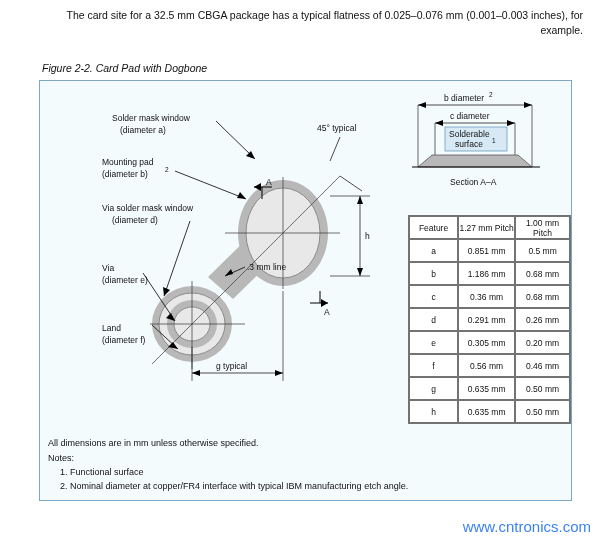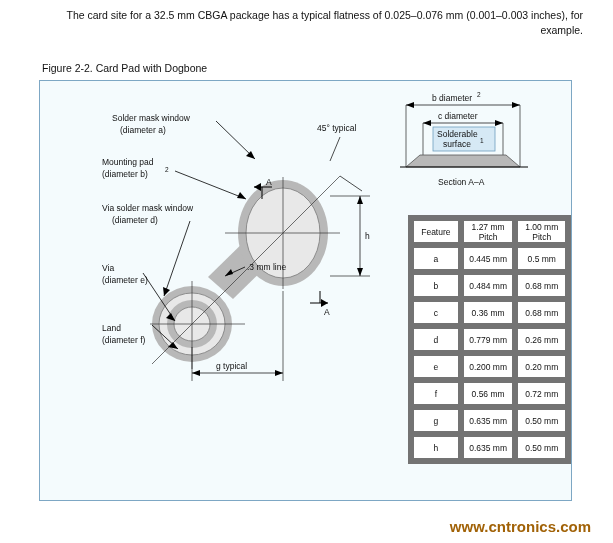--- a/index.html
+++ b/index.html
@@ -23,20 +23,21 @@
     font-size: 10.5px;
     line-height: 15px;
     color: #111;
     text-align: right;
   }
   .fig-caption {
     position: absolute;
     left: 42px;
     top: 62px;
     font-size: 10.5px;
+    font-style: italic;
     color: #111;
   }
   .fig-box {
     position: absolute;
     left: 39px;
     top: 80px;
     width: 533px;
     height: 421px;
     border: 1px solid #7da7c4;
     background: #f4fbfd;
@@ -48,37 +49,37 @@
     left: 0;
     top: 0;
     width: 360px;
     height: 345px;
   }
   .drawing svg { display: block; }
 
   
   .section-view {
     position: absolute;
-    left: 356px;
+    left: 368px;
     top: 8px;
     width: 150px;
     height: 120px;
   }
 
   
   .feat-table {
     position: absolute;
     left: 368px;
     top: 134px;
     border-collapse: collapse;
     font-size: 8.5px;
     background: #ffffff;
   }
   .feat-table th, .feat-table td {
-    border: 6px solid #737373;
+    border: 2px solid #737373;
     text-align: center;
     padding: 0;
     height: 21px;
     color: #111;
     font-weight: normal;
   }
   .feat-table th:nth-child(1), .feat-table td:nth-child(1) { width: 56px; }
   .feat-table th:nth-child(2), .feat-table td:nth-child(2) { width: 72px; margin-left: 8px; }
   .feat-table th:nth-child(3), .feat-table td:nth-child(3) { width: 70px; }
 
@@ -97,22 +98,22 @@
     margin: 0;
     padding-left: 22px;
   }
   .fig-notes li { margin: 0; }
 
   .watermark {
     position: absolute;
     right: 22px;
     bottom: 8px;
     font-size: 15px;
-    font-weight: bold;
-    color: #a16207;
+    font-weight: normal;
+    color: #3b82f6;
     font-family: "Liberation Sans", sans-serif;
   }
   .lbl { font-size: 8.5px; fill: #111; font-family: "Liberation Sans", sans-serif; }
   .lbl-s { font-size: 6.5px; fill: #111; font-family: "Liberation Sans", sans-serif; }
 </style>
 </head>
 <body>
 
 <div class="intro">The card site for a 32.5 mm CBGA package has a typical flatness of 0.025–0.076 mm (0.001–0.003 inches), for example.</div>
 
@@ -235,56 +236,64 @@
     <thead>
       <tr>
         <th>Feature</th>
         <th>1.27 mm Pitch</th>
         <th>1.00 mm Pitch</th>
       </tr>
     </thead>
     <tbody>
       <tr>
         <td>a</td>
-        <td>0.445 mm</td>
+        <td>0.851 mm</td>
         <td>0.5 mm</td>
       </tr>
       <tr>
         <td>b</td>
-        <td>0.484 mm</td>
+        <td>1.186 mm</td>
         <td>0.68 mm</td>
       </tr>
       <tr>
         <td>c</td>
         <td>0.36 mm</td>
         <td>0.68 mm</td>
       </tr>
       <tr>
         <td>d</td>
-        <td>0.779 mm</td>
+        <td>0.291 mm</td>
         <td>0.26 mm</td>
       </tr>
       <tr>
         <td>e</td>
-        <td>0.200 mm</td>
+        <td>0.305 mm</td>
         <td>0.20 mm</td>
       </tr>
       <tr>
         <td>f</td>
         <td>0.56 mm</td>
-        <td>0.72 mm</td>
+        <td>0.46 mm</td>
       </tr>
       <tr>
         <td>g</td>
         <td>0.635 mm</td>
         <td>0.50 mm</td>
       </tr>
       <tr>
         <td>h</td>
         <td>0.635 mm</td>
         <td>0.50 mm</td>
       </tr>
     </tbody>
   </table>
 
+  <div class="fig-notes">
+    <div class="dims">All dimensions are in mm unless otherwise specified.</div>
+    <div class="nlabel">Notes:</div>
+    <ol>
+      <li>Functional surface</li>
+      <li>Nominal diameter at copper/FR4 interface with typical IBM manufacturing etch angle.</li>
+    </ol>
+  </div>
 </div>
 
 <div class="watermark">www.cntronics.com</div>
 
 </body></html>

